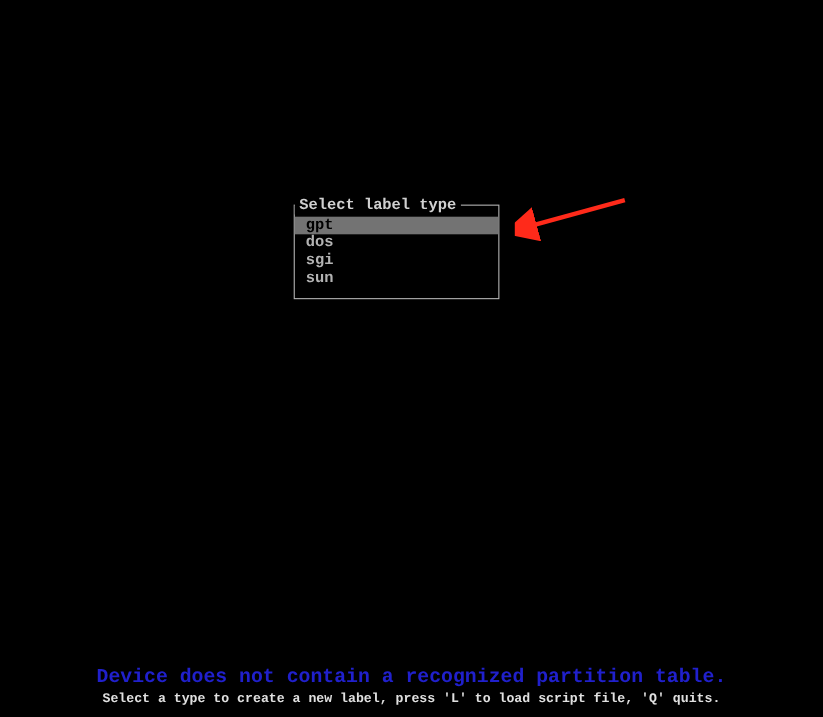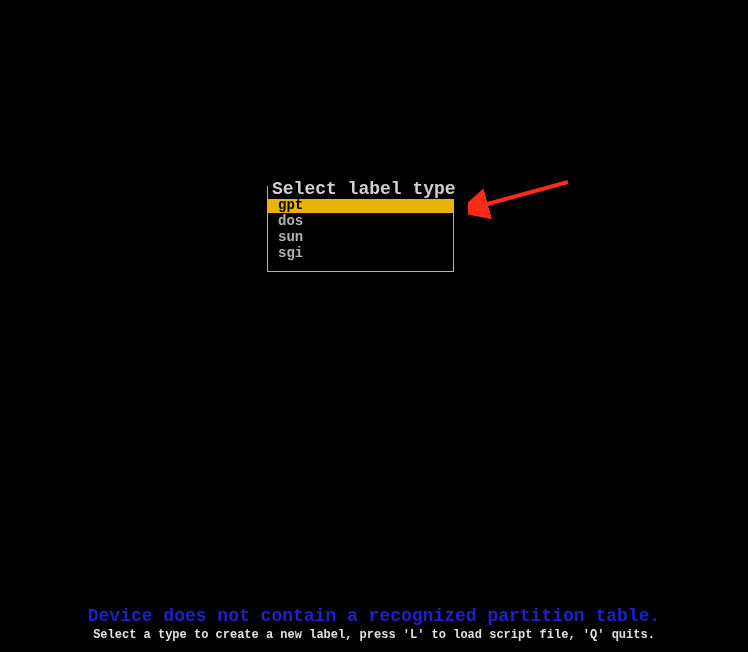--- a/index.html
+++ b/index.html
@@ -30,35 +30,35 @@
       top: -8px;
       left: 0;
       width: 100%;
       display: flex;
       align-items: center;
     }
     .dialog-title {
       color: #d0d0d0;
       background: #000000;
       padding: 0 4px;
-      font-size: 18px;
+      font-size: 14px;
       white-space: nowrap;
     }
     .dialog-content {
       padding-top: 10px;
       padding-bottom: 10px;
     }
     .menu-item {
       padding: 0 10px;
       color: #b3b3b3;
       line-height: 16px;
       cursor: pointer;
     }
     .menu-item.selected {
-      background: #eab308;
+      background: #737373;
       color: #000000;
     }
     .arrow {
       position: absolute;
       left: 468px;
       top: 172px;
       pointer-events: none;
     }
     .status-line-1 {
       position: absolute;
@@ -82,22 +82,22 @@
 </head>
 <body>
 
 <div class="dialog-box">
   <div class="dialog-title-row">
     <span class="dialog-title">Select label type</span>
   </div>
   <div class="dialog-content">
     <div class="menu-item selected">gpt</div>
     <div class="menu-item">dos</div>
+    <div class="menu-item">sgi</div>
     <div class="menu-item">sun</div>
-    <div class="menu-item">sgi</div>
   </div>
 </div>
 
 <svg class="arrow" width="110" height="50">
   <defs>
     <marker id="arrowhead" markerWidth="8" markerHeight="8" refX="2" refY="4" orient="auto">
       <polygon points="0 0, 8 4, 0 8" fill="#ff2a1a"></polygon>
     </marker>
   </defs>
   <line x1="100" y1="10" x2="12" y2="34" stroke="#ff2a1a" stroke-width="4" marker-end="url(#arrowhead)"></line>

